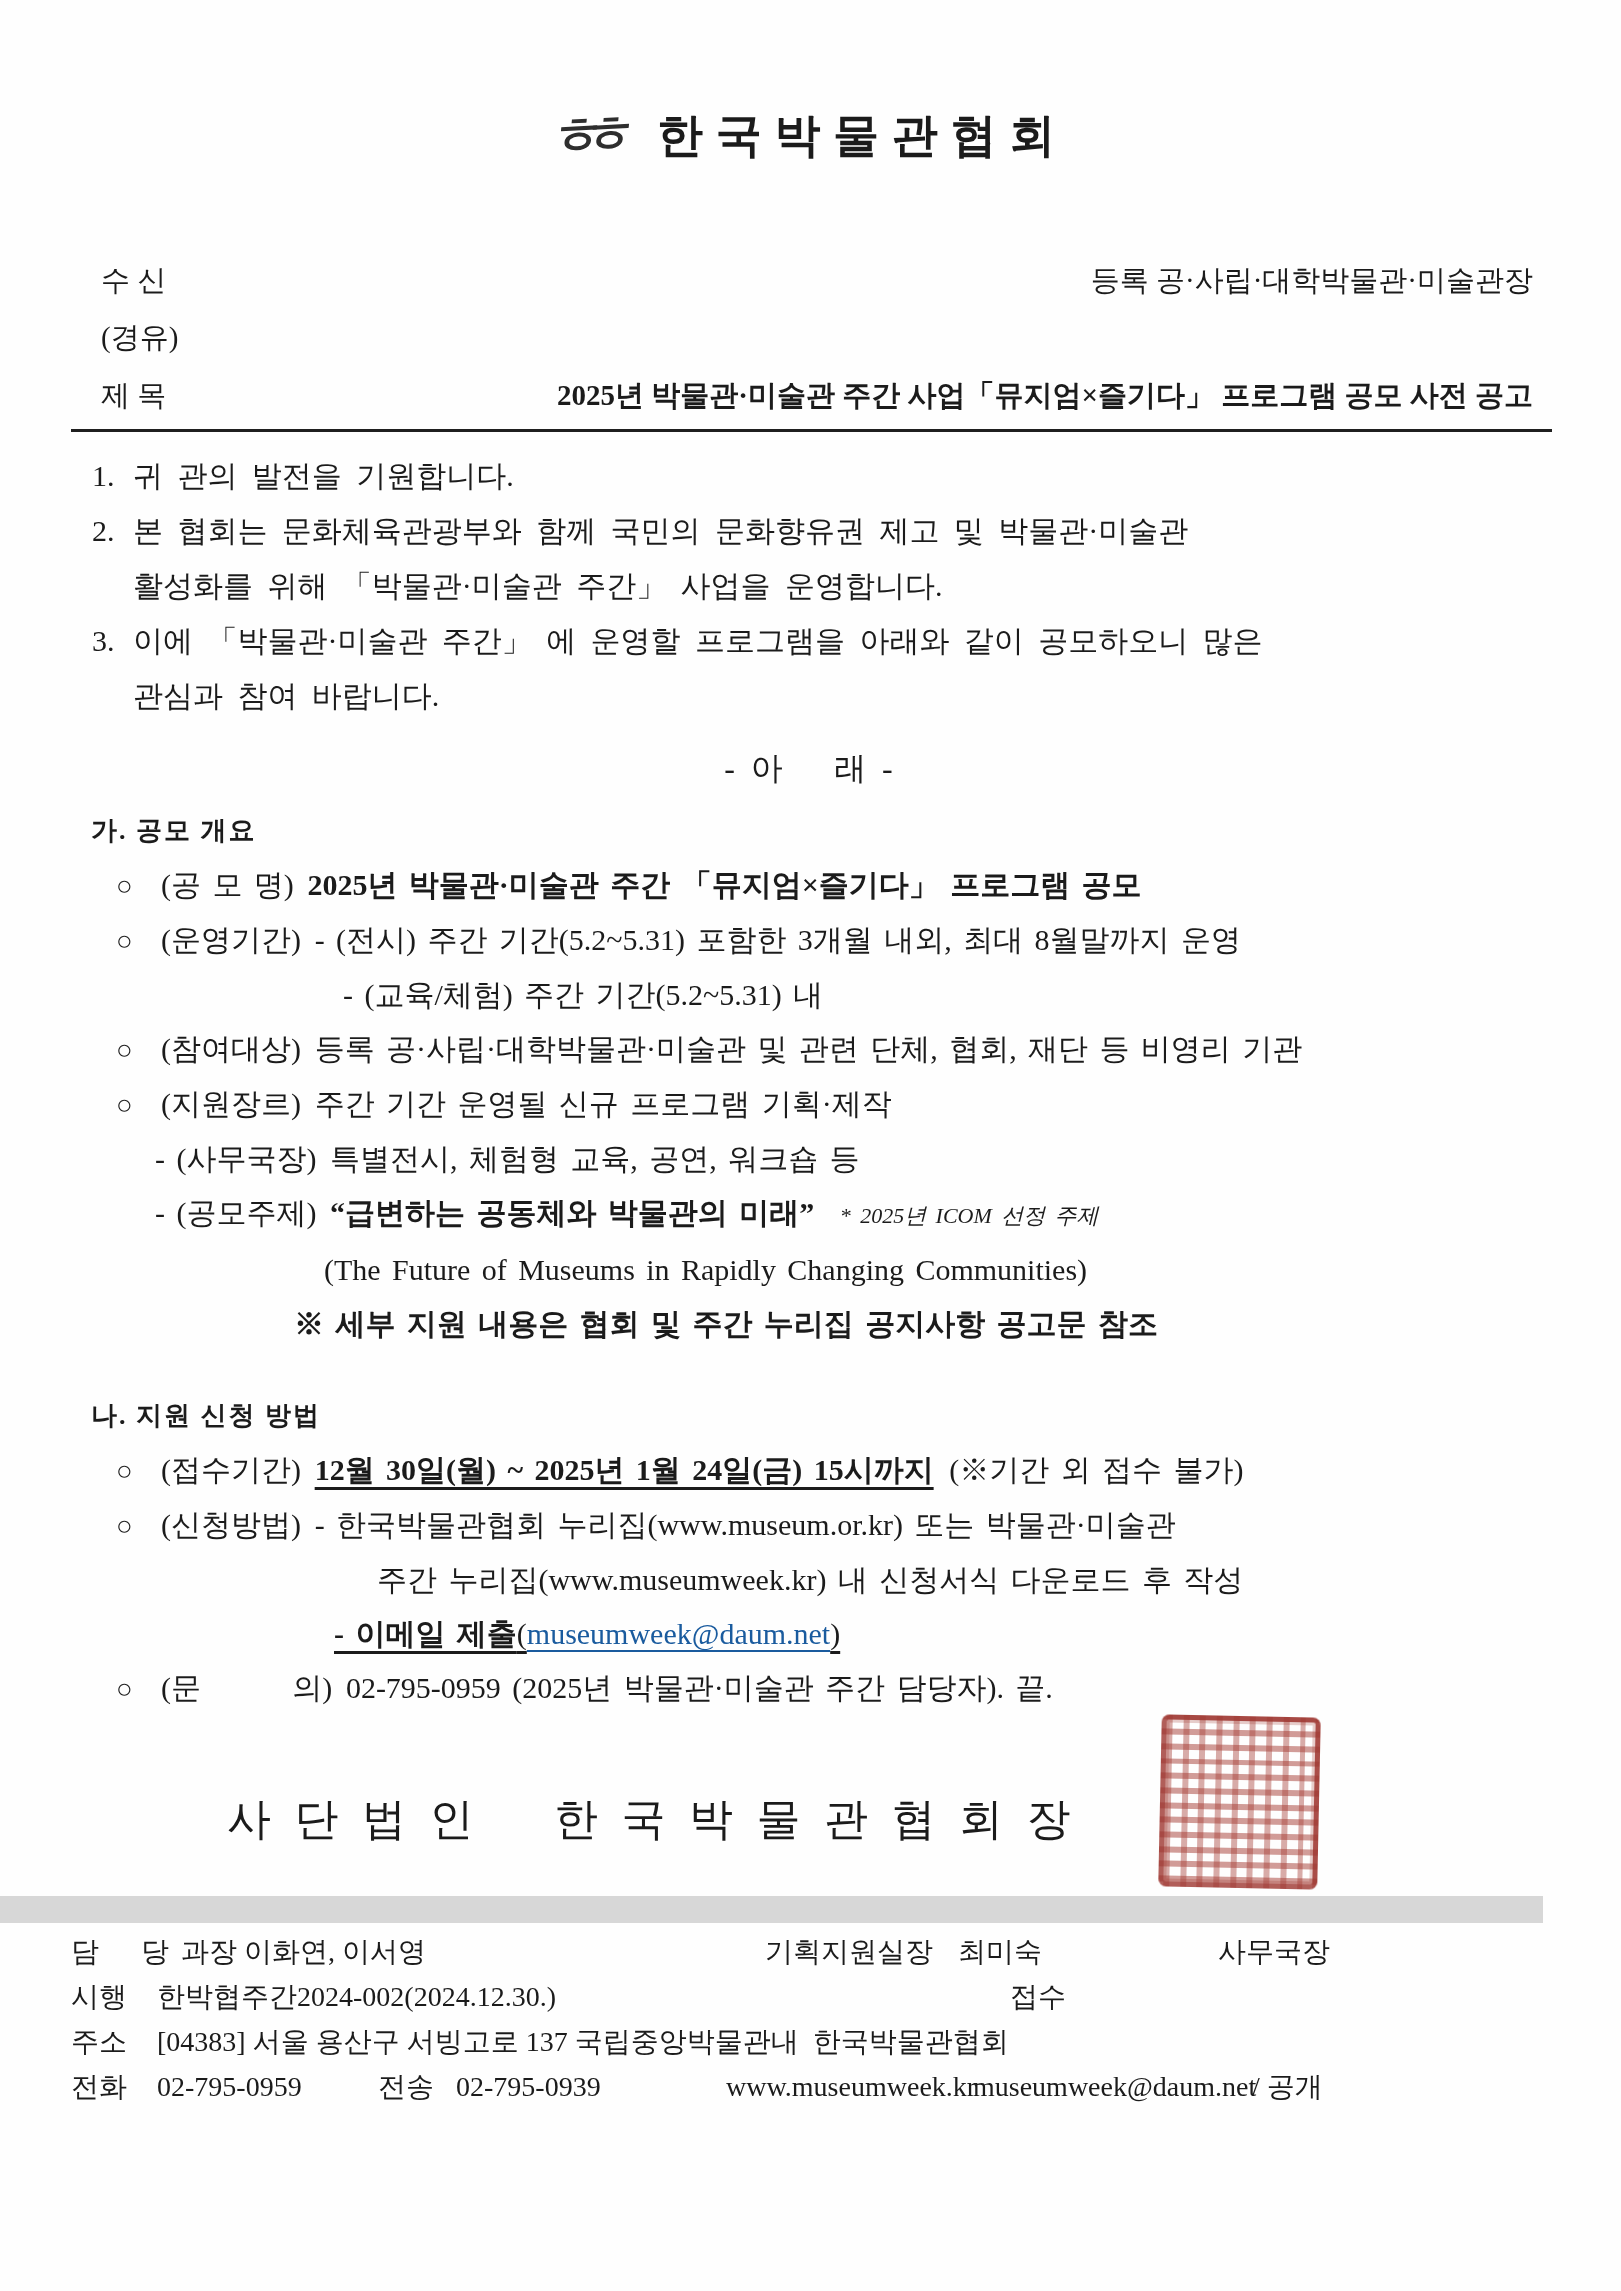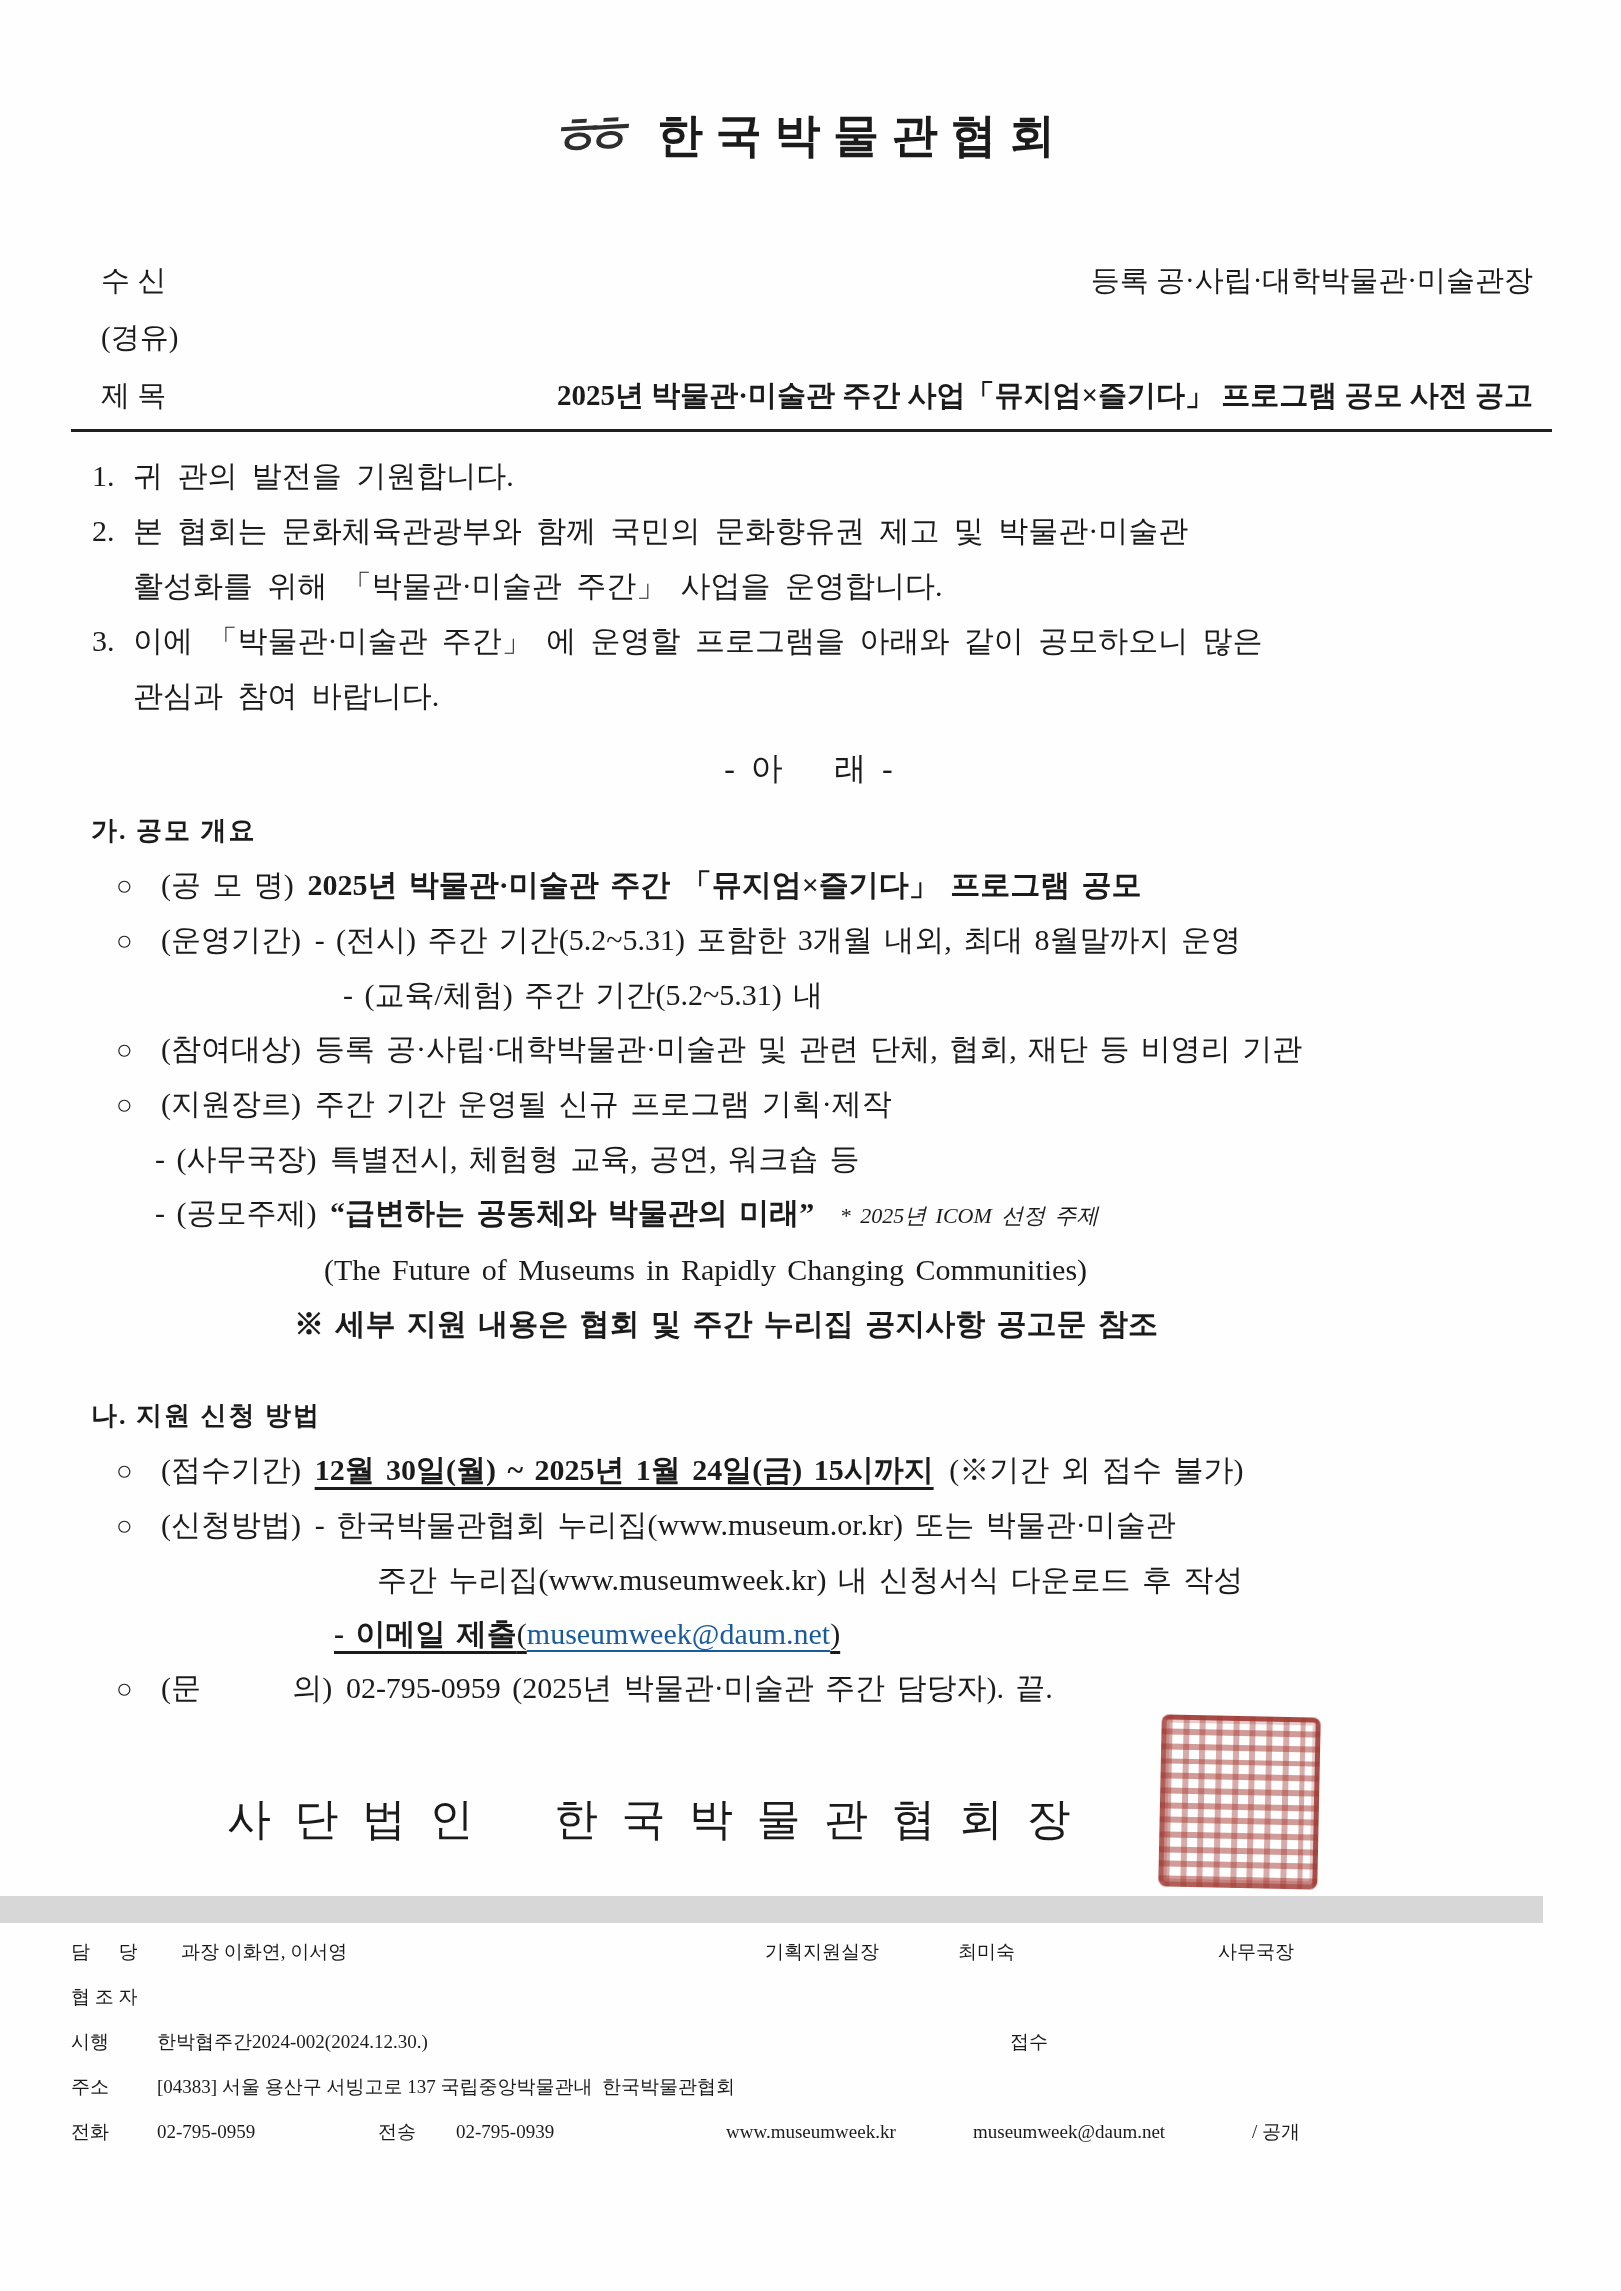--- a/index.html
+++ b/index.html
@@ -57,21 +57,21 @@
     border:5.9px solid rgba(158,54,47,.8);border-radius:7.8px;transform:rotate(1.2deg);
     background:
       repeating-linear-gradient(0deg, rgba(164,58,50,.5) 0 5.9px, rgba(255,255,255,0) 5.9px 14.7px),
       repeating-linear-gradient(90deg, rgba(164,58,50,.42) 0 5.9px, rgba(255,255,255,0) 5.9px 16.7px);
     box-shadow:inset 0 0 0 2.9px rgba(158,54,47,.25);
     filter:blur(0.3px);
   }
 
   
   .band{margin-top:47px;width:1543px;height:27.4px;background:#d7d7d7;}
-  .footer{margin:5.9px 0 0 71px;font-size:19px;line-height:45px;width:1480px;text-decoration:underline;}
+  .footer{margin:5.9px 0 0 71px;font-size:28px;line-height:45px;width:1480px;text-decoration:underline;}
   .frow{position:relative;height:45px;}
   .fa{position:absolute;top:0;white-space:pre;}
 </style>
 </head>
 <body>
 
 <div class="page">
 
   <header class="org-title">
     <span class="logo">ㅎㅎ</span>
@@ -174,23 +174,20 @@
 
   <div class="band"></div>
 
   <section class="footer">
     <div class="frow">
       <span class="fa" style="left:0">담      당</span>
       <span class="fa" style="left:110px">과장 이화연, 이서영</span>
       <span class="fa" style="left:694px">기획지원실장</span>
       <span class="fa" style="left:887px">최미숙</span>
       <span class="fa" style="left:1147px">사무국장</span>
-    </div>
-    <div class="frow">
-      <span class="fa" style="left:0">협 조 자</span>
     </div>
     <div class="frow">
       <span class="fa" style="left:0">시행</span>
       <span class="fa" style="left:86px">한박협주간2024-002(2024.12.30.)</span>
       <span class="fa" style="left:939px">접수</span>
     </div>
     <div class="frow">
       <span class="fa" style="left:0">주소</span>
       <span class="fa" style="left:86px">[04383] 서울 용산구 서빙고로 137 국립중앙박물관내  한국박물관협회</span>
     </div>

